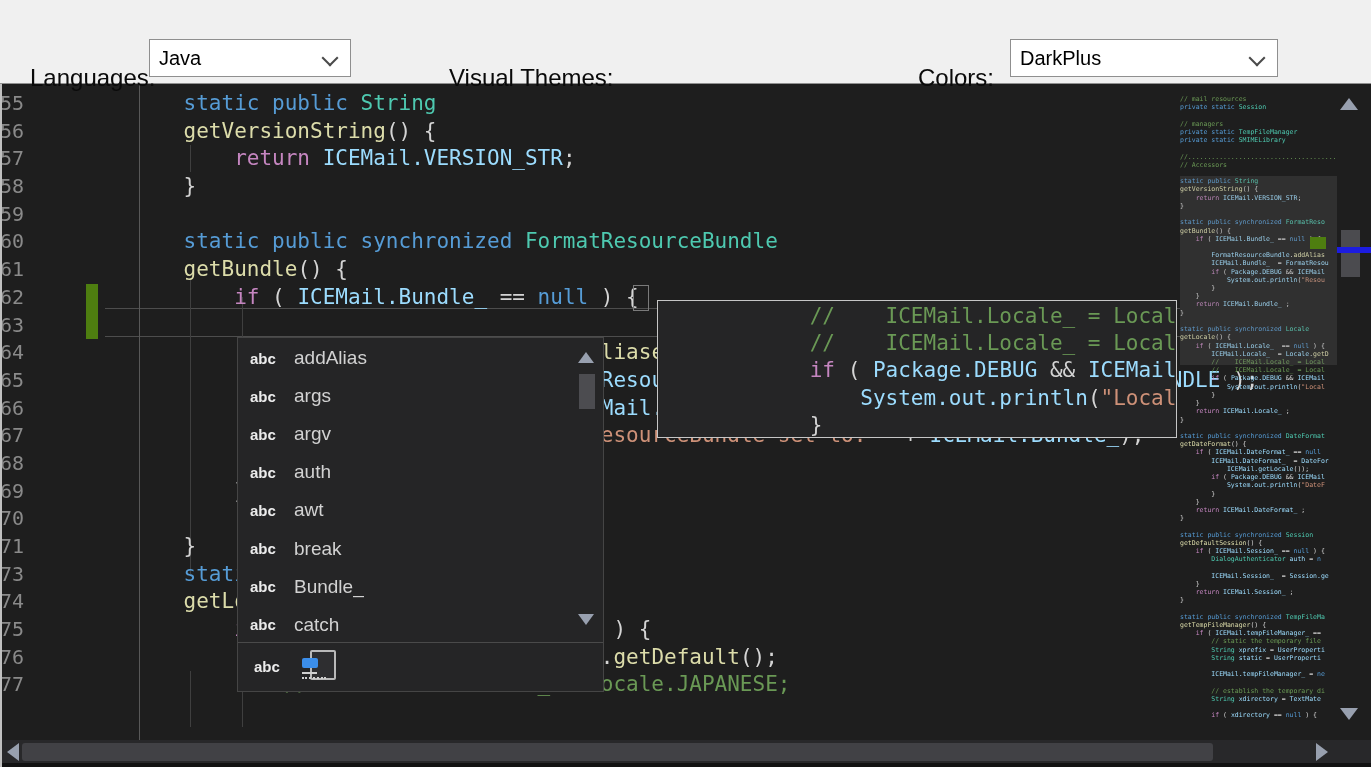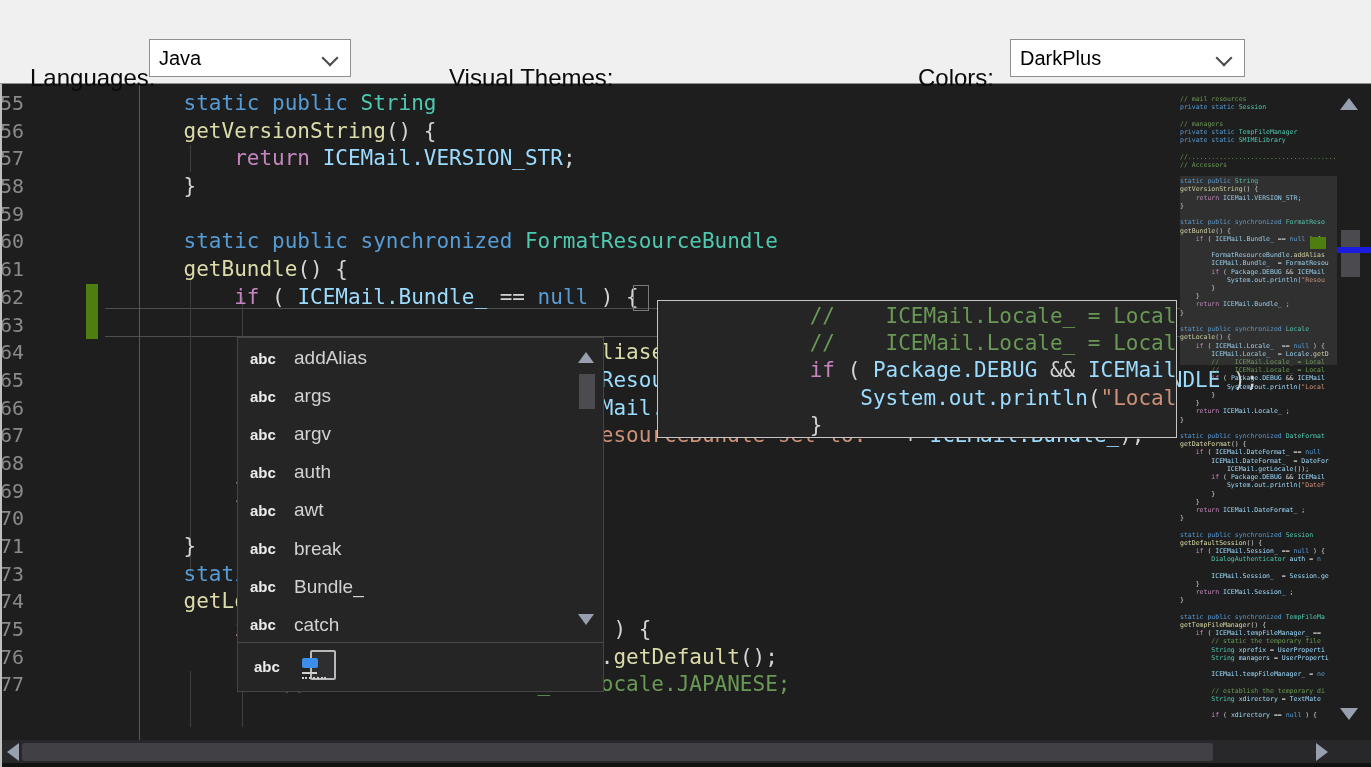--- a/index.html
+++ b/index.html
@@ -75,21 +75,21 @@
 <body>
 
 <div id="toolbar">
   <span class="tb-label" style="left:30px">Languages:</span>
   <div class="combo" style="left:149px;width:202px">
     <span>Java</span>
     <span class="chev"></span>
   </div>
   <span class="tb-label" style="left:449px">Visual Themes:</span>
   <span class="tb-label" style="left:918px">Colors:</span>
-  <div class="combo" style="left:1010px;width:235px">
+  <div class="combo" style="left:1010px;width:268px">
     <span>DarkPlus</span>
     <span class="chev"></span>
   </div>
 </div>
 
 <div id="editor">
   <div class="edge-left"></div>
 
   <div id="gutter-sep"></div>
   <div id="gutter-green"></div>
@@ -189,21 +189,21 @@
       <div class="mrow"><span class="tk-id">        ICEMail.Session_  </span><span class="tk-op">= </span><span class="tk-id">Session.ge</span></div>
       <div class="mrow"><span class="tk-op">    }</span></div>
       <div class="mrow"><span class="tk-ctl">    return </span><span class="tk-id">ICEMail.Session_ </span><span class="tk-op">;</span></div>
       <div class="mrow"><span class="tk-op">}</span></div>
       <div class="mrow"></div>
       <div class="mrow"><span class="tk-kw">static public synchronized </span><span class="tk-typ">TempFileMa</span></div>
       <div class="mrow"><span class="tk-fn">getTempFileManager</span><span class="tk-op">() {</span></div>
       <div class="mrow"><span class="tk-ctl">    if </span><span class="tk-op">( </span><span class="tk-id">ICEMail.tempFileManager_</span><span class="tk-op"> ==</span></div>
       <div class="mrow"><span class="tk-cm">        // static the temporary file</span></div>
       <div class="mrow"><span class="tk-typ">        String</span><span class="tk-id"> xprefix </span><span class="tk-op">= </span><span class="tk-id">UserProperti</span></div>
-      <div class="mrow"><span class="tk-typ">        String</span><span class="tk-id"> managers </span><span class="tk-op">= </span><span class="tk-id">UserProperti</span></div>
+      <div class="mrow"><span class="tk-typ">        String</span><span class="tk-id"> static </span><span class="tk-op">= </span><span class="tk-id">UserProperti</span></div>
       <div class="mrow"></div>
       <div class="mrow"><span class="tk-id">        ICEMail.tempFileManager_ </span><span class="tk-op">= </span><span class="tk-kw">ne</span></div>
       <div class="mrow"></div>
       <div class="mrow"><span class="tk-cm">        // establish the temporary di</span></div>
       <div class="mrow"><span class="tk-typ">        String</span><span class="tk-id"> xdirectory </span><span class="tk-op">= </span><span class="tk-id">TextMate</span></div>
       <div class="mrow"></div>
       <div class="mrow"><span class="tk-ctl">        if </span><span class="tk-op">( </span><span class="tk-id">xdirectory</span><span class="tk-op"> == </span><span class="tk-kw">null</span><span class="tk-op"> ) {</span></div>
     </div>
   <div id="minimap-viewport"></div>
   <div id="minimap-marker"></div>

